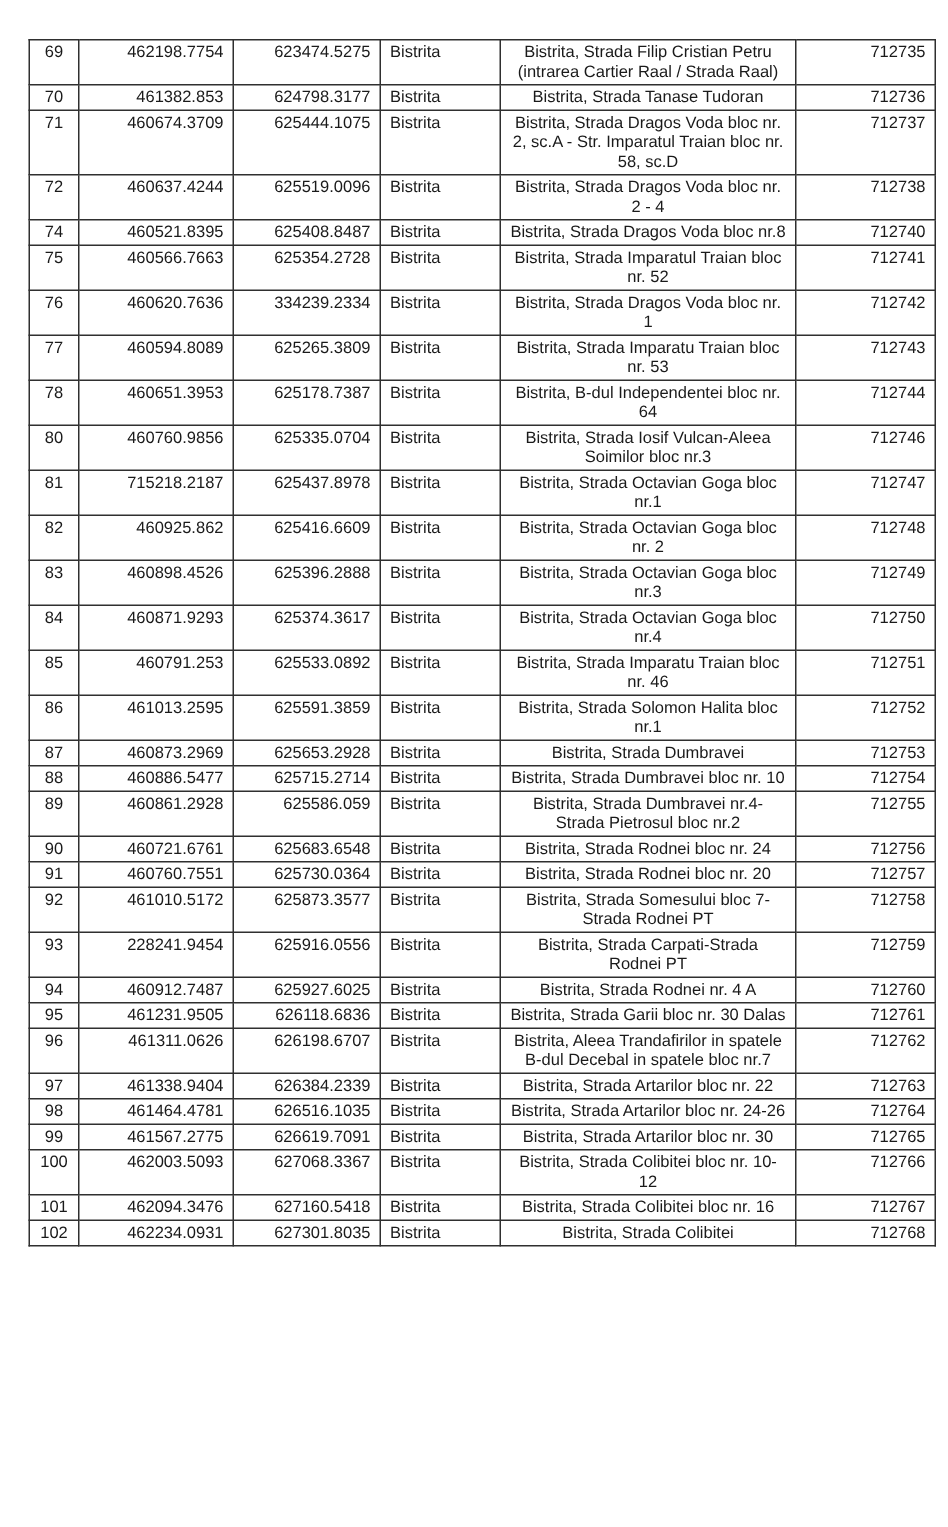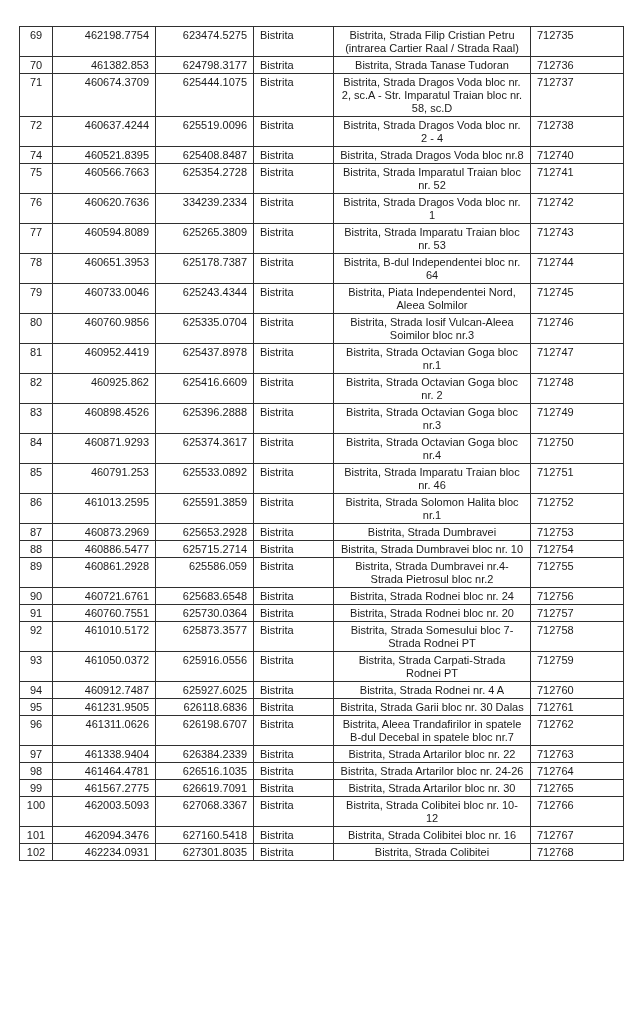--- a/index.html
+++ b/index.html
@@ -51,21 +51,21 @@
   td.cell-city {
     text-align: left;
     padding-left: 7px;
   }
   td.cell-address {
     text-align: center;
     padding-left: 7px;
     padding-right: 3px;
   }
   td.cell-id {
-    text-align: left;
+    text-align: right;
     padding-right: 10px;
   }
 </style>
 </head>
 <body>
 
 <div class="page">
   <table class="coords">
     <colgroup>
       <col class="c-no">
@@ -152,41 +152,33 @@
 
         <tr>
           <td class="cell-no">78</td>
           <td class="cell-x">460651.3953</td>
           <td class="cell-y">625178.7387</td>
           <td class="cell-city">Bistrita</td>
           <td class="cell-address">Bistrita, B-dul Independentei bloc nr. 64</td>
           <td class="cell-id">712744</td>
         </tr>
 
-        <tr>
-          <td class="cell-no">79</td>
-          <td class="cell-x">460733.0046</td>
-          <td class="cell-y">625243.4344</td>
-          <td class="cell-city">Bistrita</td>
-          <td class="cell-address">Bistrita, Piata Independentei Nord, Aleea Solmilor</td>
-          <td class="cell-id">712745</td>
-        </tr>
 
         <tr>
           <td class="cell-no">80</td>
           <td class="cell-x">460760.9856</td>
           <td class="cell-y">625335.0704</td>
           <td class="cell-city">Bistrita</td>
           <td class="cell-address">Bistrita, Strada Iosif Vulcan-Aleea Soimilor bloc nr.3</td>
           <td class="cell-id">712746</td>
         </tr>
 
         <tr>
           <td class="cell-no">81</td>
-          <td class="cell-x">460952.4419</td>
+          <td class="cell-x">715218.2187</td>
           <td class="cell-y">625437.8978</td>
           <td class="cell-city">Bistrita</td>
           <td class="cell-address">Bistrita, Strada Octavian Goga bloc nr.1</td>
           <td class="cell-id">712747</td>
         </tr>
 
         <tr>
           <td class="cell-no">82</td>
           <td class="cell-x">460925.862</td>
           <td class="cell-y">625416.6609</td>
@@ -280,21 +272,21 @@
           <td class="cell-no">92</td>
           <td class="cell-x">461010.5172</td>
           <td class="cell-y">625873.3577</td>
           <td class="cell-city">Bistrita</td>
           <td class="cell-address">Bistrita, Strada Somesului bloc 7-Strada Rodnei PT</td>
           <td class="cell-id">712758</td>
         </tr>
 
         <tr>
           <td class="cell-no">93</td>
-          <td class="cell-x">461050.0372</td>
+          <td class="cell-x">228241.9454</td>
           <td class="cell-y">625916.0556</td>
           <td class="cell-city">Bistrita</td>
           <td class="cell-address">Bistrita, Strada Carpati-Strada Rodnei PT</td>
           <td class="cell-id">712759</td>
         </tr>
 
         <tr>
           <td class="cell-no">94</td>
           <td class="cell-x">460912.7487</td>
           <td class="cell-y">625927.6025</td>

